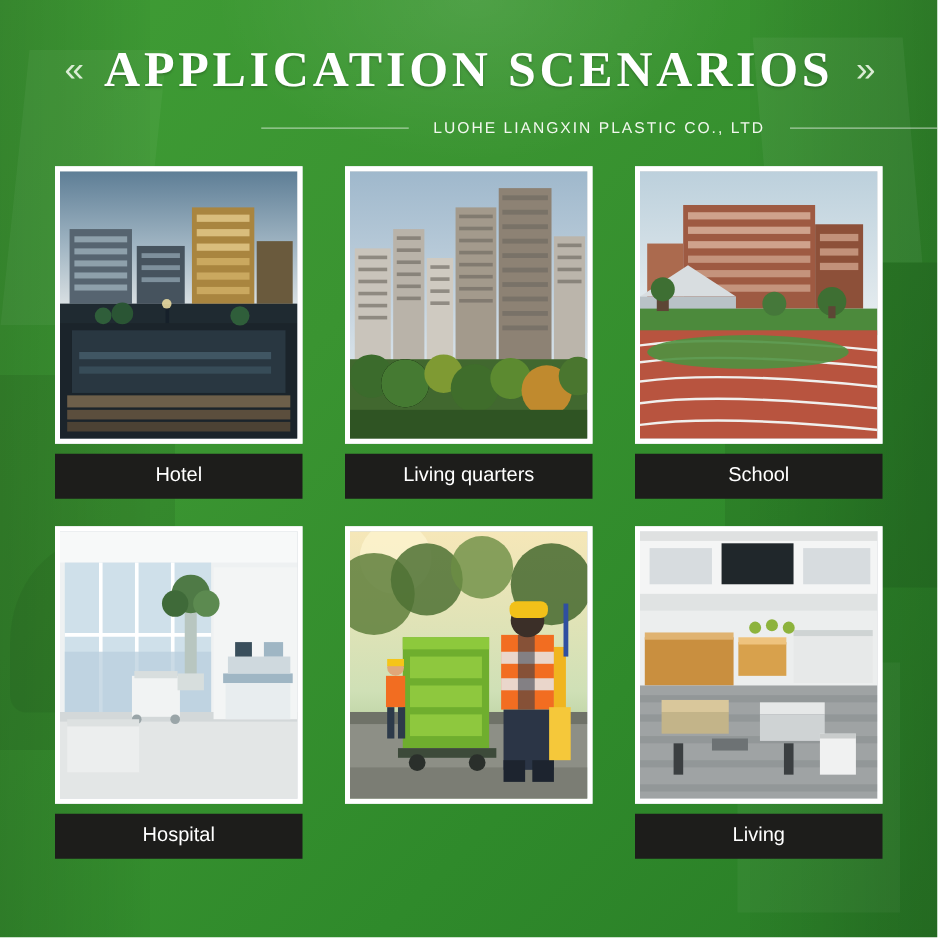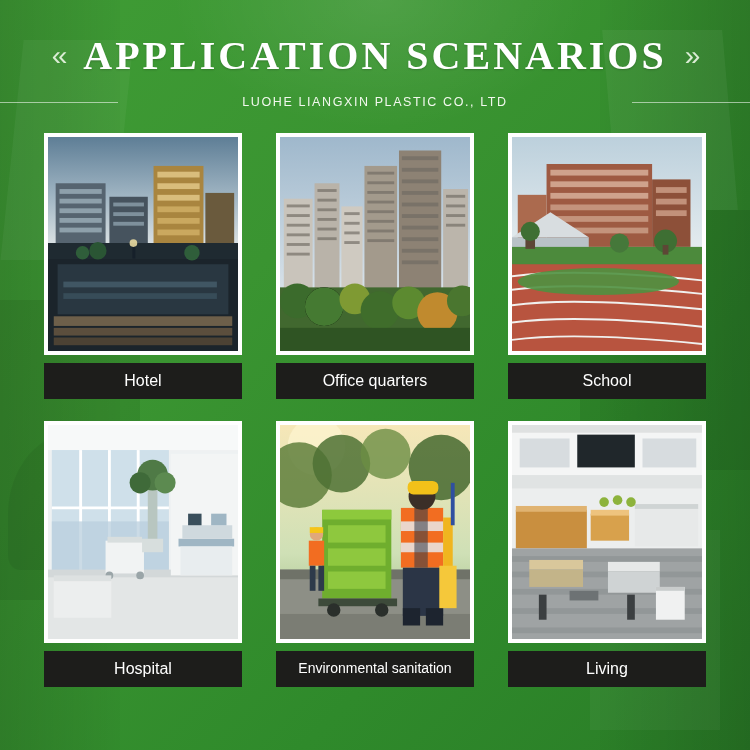--- a/index.html
+++ b/index.html
@@ -82,22 +82,22 @@
     font-size: 40px;
     letter-spacing: 3px;
     color: #ffffff;
     font-weight: 700;
     text-shadow: 0 1px 2px rgba(0,0,0,0.2);
     white-space: nowrap;
   }
   .sub-wrap {
     display: flex;
     align-items: center;
-    justify-content: space-between;
-    gap: 7px;
+    justify-content: flex-end;
+    gap: 20px;
     margin-top: 16px;
   }
   .sub-line {
     height: 1px;
     width: 118px;
     background: rgba(255,255,255,0.55);
   }
   .subtitle {
     font-size: 12.5px;
     letter-spacing: 1.6px;
@@ -281,21 +281,21 @@
           <circle cx="46" cy="176" r="20" fill="#days"></circle>
           <circle cx="46" cy="176" r="20" fill="#457a32"></circle>
           <circle cx="78" cy="168" r="16" fill="#7f9a33"></circle>
           <circle cx="104" cy="180" r="20" fill="#3f6d2b"></circle>
           <circle cx="134" cy="172" r="17" fill="#5c8a30"></circle>
           <circle cx="164" cy="182" r="21" fill="#c08a2e"></circle>
           <circle cx="190" cy="170" r="16" fill="#4a762f"></circle>
           <rect x="0" y="198" width="198" height="24" fill="#2f5423"></rect>
         </svg>
       </div>
-      <div class="caption">Office quarters</div>
+      <div class="caption">Living quarters</div>
     </div>
 
     <div class="card">
       <div class="thumb">
         <svg viewBox="0 0 198 222" preserveAspectRatio="none">
           <defs>
             <linearGradient id="skySch" x1="0" y1="0" x2="0" y2="1">
               <stop offset="0%" stop-color="#bcd0dc"></stop>
                 <stop offset="100%" stop-color="#e5ecef"></stop>
             </linearGradient>
@@ -414,21 +414,20 @@
           <circle cx="148" cy="74" r="14" fill="#3b2f28"></circle>
           <rect x="133" y="58" width="32" height="14" rx="6" fill="#f2c119"></rect>
           <rect x="128" y="148" width="42" height="50" fill="#2b3546"></rect>
           <rect x="128" y="190" width="18" height="18" fill="#1d242f"></rect>
           <rect x="152" y="190" width="18" height="18" fill="#1d242f"></rect>
           <rect x="170" y="96" width="10" height="52" fill="#f0b51f"></rect>
           <rect x="166" y="146" width="18" height="44" fill="#f5c83a"></rect>
           <rect x="178" y="60" width="4" height="44" fill="#2f4fa0"></rect>
         </svg>
       </div>
-      <div class="caption two-line">Environmental sanitation</div>
     </div>
 
     <div class="card">
       <div class="thumb">
         <svg viewBox="0 0 198 222" preserveAspectRatio="none">
           <rect x="0" y="0" width="198" height="222" fill="#e9eaea"></rect>
           <rect x="0" y="0" width="198" height="52" fill="#f4f5f5"></rect>
           <rect x="0" y="0" width="198" height="8" fill="#dfe1e1"></rect>
           <rect x="8" y="14" width="52" height="30" fill="#cfd6da" opacity="0.8"></rect>
           <rect x="68" y="10" width="60" height="34" fill="#20272b"></rect>

